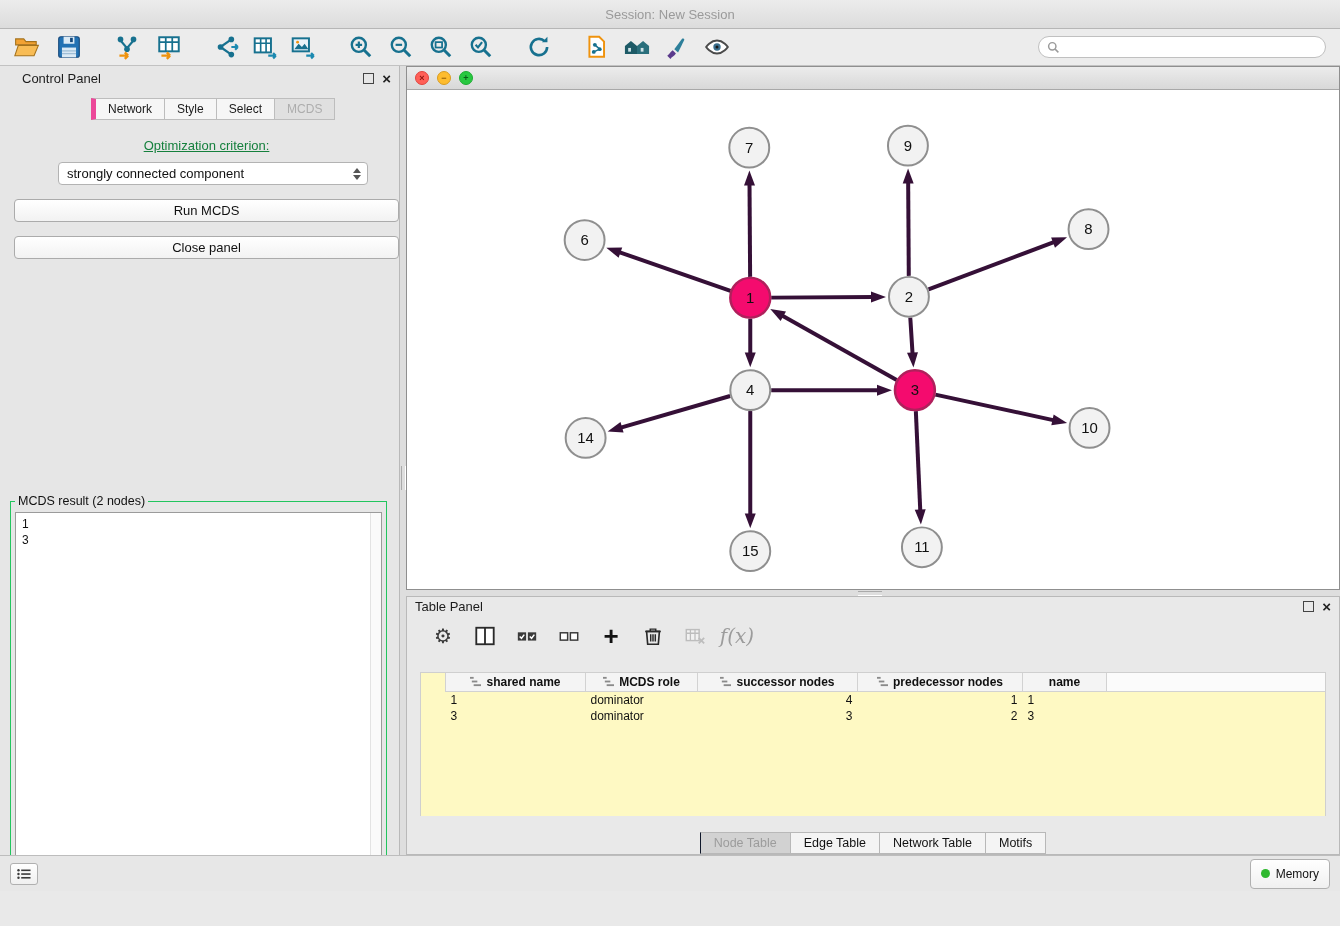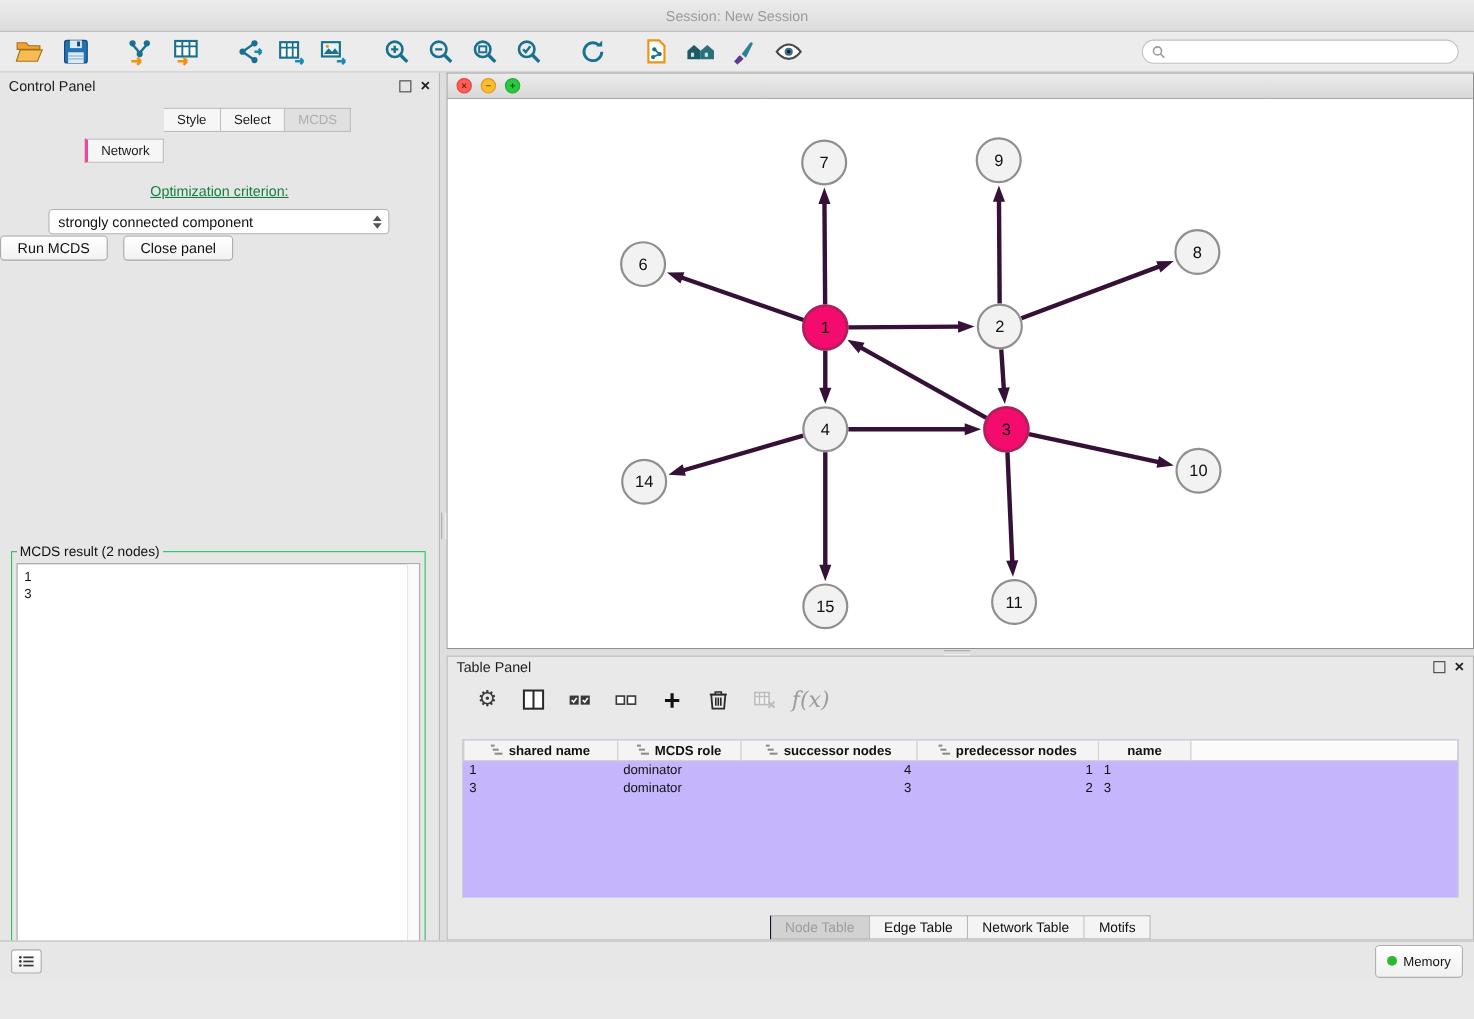--- a/index.html
+++ b/index.html
@@ -13,39 +13,39 @@
   
   .toolbar{position:absolute;top:29px;left:0;right:0;height:37px;background:#ececec;border-bottom:1px solid #c2c2c2;display:flex;align-items:center;padding:0 10px;box-sizing:border-box;}
   .tbtn{width:34px;height:32px;border:none;background:transparent;display:flex;align-items:center;justify-content:center;padding:0;cursor:default;}
   .tbtn svg{width:26px;height:26px;}
   .grp{margin-left:24px;}
   .sp{flex:1;}
   .searchwrap{display:flex;align-items:center;width:288px;height:22px;background:#fff;border:1px solid #c0c0c0;border-radius:12px;padding:0 8px;box-sizing:border-box;margin-right:4px;}
   .searchwrap input{border:none;outline:none;flex:1;font-size:12px;font-family:"Liberation Sans",sans-serif;background:transparent;margin-left:5px;}
 
   
-  .control-panel{position:absolute;left:0;top:66px;width:400px;bottom:24px;background:#e6e6e6;border-right:1px solid #b9b9b9;box-sizing:border-box;}
+  .control-panel{position:absolute;left:0;top:66px;width:400px;bottom:24px;background:#e6e6e6;border-right:1px solid #b9b9b9;box-sizing:border-box;padding-left:14px;}
   .panel-head{height:24px;display:flex;align-items:center;padding:0 8px;}
   .panel-head .ptitle{font-size:13px;color:#1c1c1c;}
   .ph-icons{margin-left:auto;display:flex;align-items:center;gap:8px;}
   .sqicon{width:9px;height:9px;border:1.5px solid #444;display:inline-block;}
   .xicon{font-size:15px;font-weight:bold;color:#222;line-height:1;}
   .cp-tabs{display:flex;margin:8px 0 0 77px;}
   .cp-tab{height:20px;line-height:20px;padding:0 12px;font-size:12px;background:#f6f6f6;border:1px solid #bdbdbd;border-left:none;color:#1a1a1a;}
-  .cp-tab:first-child{border-left:3px solid #ec4899;margin-top:28px;}
+  .cp-tab:first-child{border-left:5px solid #ec4899;}
   .cp-tab.active{background:#e0e0e0;color:#adadad;}
   .cp-body{padding-top:18px;}
   .opt-label{text-align:center;font-size:13px;color:#15803d;text-decoration:underline;}
   .dropdown{margin:9px 0 0 44px;width:310px;height:23px;background:#fff;border:1px solid #b3b3b3;border-radius:4px;display:flex;align-items:center;padding:0 6px 0 8px;box-sizing:border-box;}
   .dropdown .dval{font-size:13px;color:#111;flex:1;}
   .chevrons{display:flex;flex-direction:column;gap:2px;align-items:center;}
   .chevrons i{display:block;width:0;height:0;border-left:4px solid transparent;border-right:4px solid transparent;}
   .chev-up{border-bottom:5px solid #555;}
   .chev-down{border-top:5px solid #555;}
-  .btn-row{display:flex;justify-content:flex-start;gap:14px;margin-top:1px;}
+  .btn-row{display:flex;justify-content:flex-end;gap:14px;margin-top:14px;flex-direction:column;}
   .pbtn{font-family:"Liberation Sans",sans-serif;font-size:13px;color:#111;background:linear-gradient(#ffffff,#f2f2f2);border:1px solid #ababab;border-radius:4px;padding:3px 15px;}
   .result-fieldset{position:absolute;left:10px;right:12px;top:428px;height:378px;border:1px solid #22c55e;margin:0;padding:4px;box-sizing:border-box;}
   .result-fieldset legend{font-size:12.5px;color:#111;padding:0 3px;}
   .result-box{position:relative;width:100%;height:100%;background:#fff;border:1px solid #9b9b9b;box-sizing:border-box;font-size:12px;color:#111;padding:3px 0 0 6px;}
   .result-box .rline{line-height:16px;}
   .result-scroll{position:absolute;top:0;right:0;bottom:0;width:10px;background:#fafafa;border-left:1px solid #e3e3e3;}
 
   
   .v-splitter{position:absolute;left:400px;top:66px;width:6px;bottom:36px;background:#dedede;}
   .v-splitter .grip{position:absolute;top:400px;left:1px;width:3px;height:24px;border-left:1px solid #aaa;border-right:1px solid #fff;}
@@ -64,21 +64,21 @@
   .canvas svg{position:absolute;inset:0;width:100%;height:100%;}
 
   
   .table-panel{position:absolute;left:406px;top:596px;right:0;bottom:36px;background:#e9e9e9;border:1px solid #b9b9b9;box-sizing:border-box;display:flex;flex-direction:column;}
   .tp-toolbar{height:48px;display:flex;align-items:center;padding-left:20px;gap:10px;}
   .tp-btn{width:32px;height:30px;border:none;background:transparent;display:flex;align-items:center;justify-content:center;padding:0;}
   .tp-btn svg{width:22px;height:22px;}
   .gear-glyph{font-size:20px;color:#3a3a3a;line-height:1;}
   .plus-glyph{font-size:26px;font-weight:bold;color:#111;line-height:1;}
   .fx-glyph{font-family:"DejaVu Serif",serif;font-style:italic;font-size:20px;color:#9c9c9c;}
-  .tp-tablewrap{height:176px;background:#c4b5fd;margin:16px 13px;border:1px solid #cfcfcf;border-bottom:none;position:relative;overflow:hidden;}
+  .tp-tablewrap{height:176px;background:#fef9c3;margin:16px 13px;border:1px solid #cfcfcf;border-bottom:none;position:relative;overflow:hidden;padding-left:24px;}
   table.nodetable{border-collapse:collapse;table-layout:fixed;width:100%;}
   table.nodetable th{background:#f4f4f4;border:1px solid #d2d2d2;border-top:none;height:18px;font-size:12px;font-weight:bold;color:#111;padding:0;}
   table.nodetable th .hwrap{display:flex;align-items:center;justify-content:center;gap:5px;}
   table.nodetable th.fill{background:#fbfbfb;border-left:none;border-right:none;}
   table.nodetable td{font-size:12px;color:#111;height:16px;padding:0 5px;white-space:nowrap;}
   .tp-gray{flex:1;}
   .tp-tabs{height:24px;display:flex;justify-content:center;align-items:flex-start;}
   .tp-tab{height:20px;line-height:20px;padding:0 13px;font-size:12.5px;background:#f4f4f4;border:1px solid #b8b8b8;border-left:none;color:#111;}
   .tp-tab:first-child{border-left:1px solid #0f172a;}
   .tp-tab.active{background:#d2d2d2;color:#9c9c9c;}

